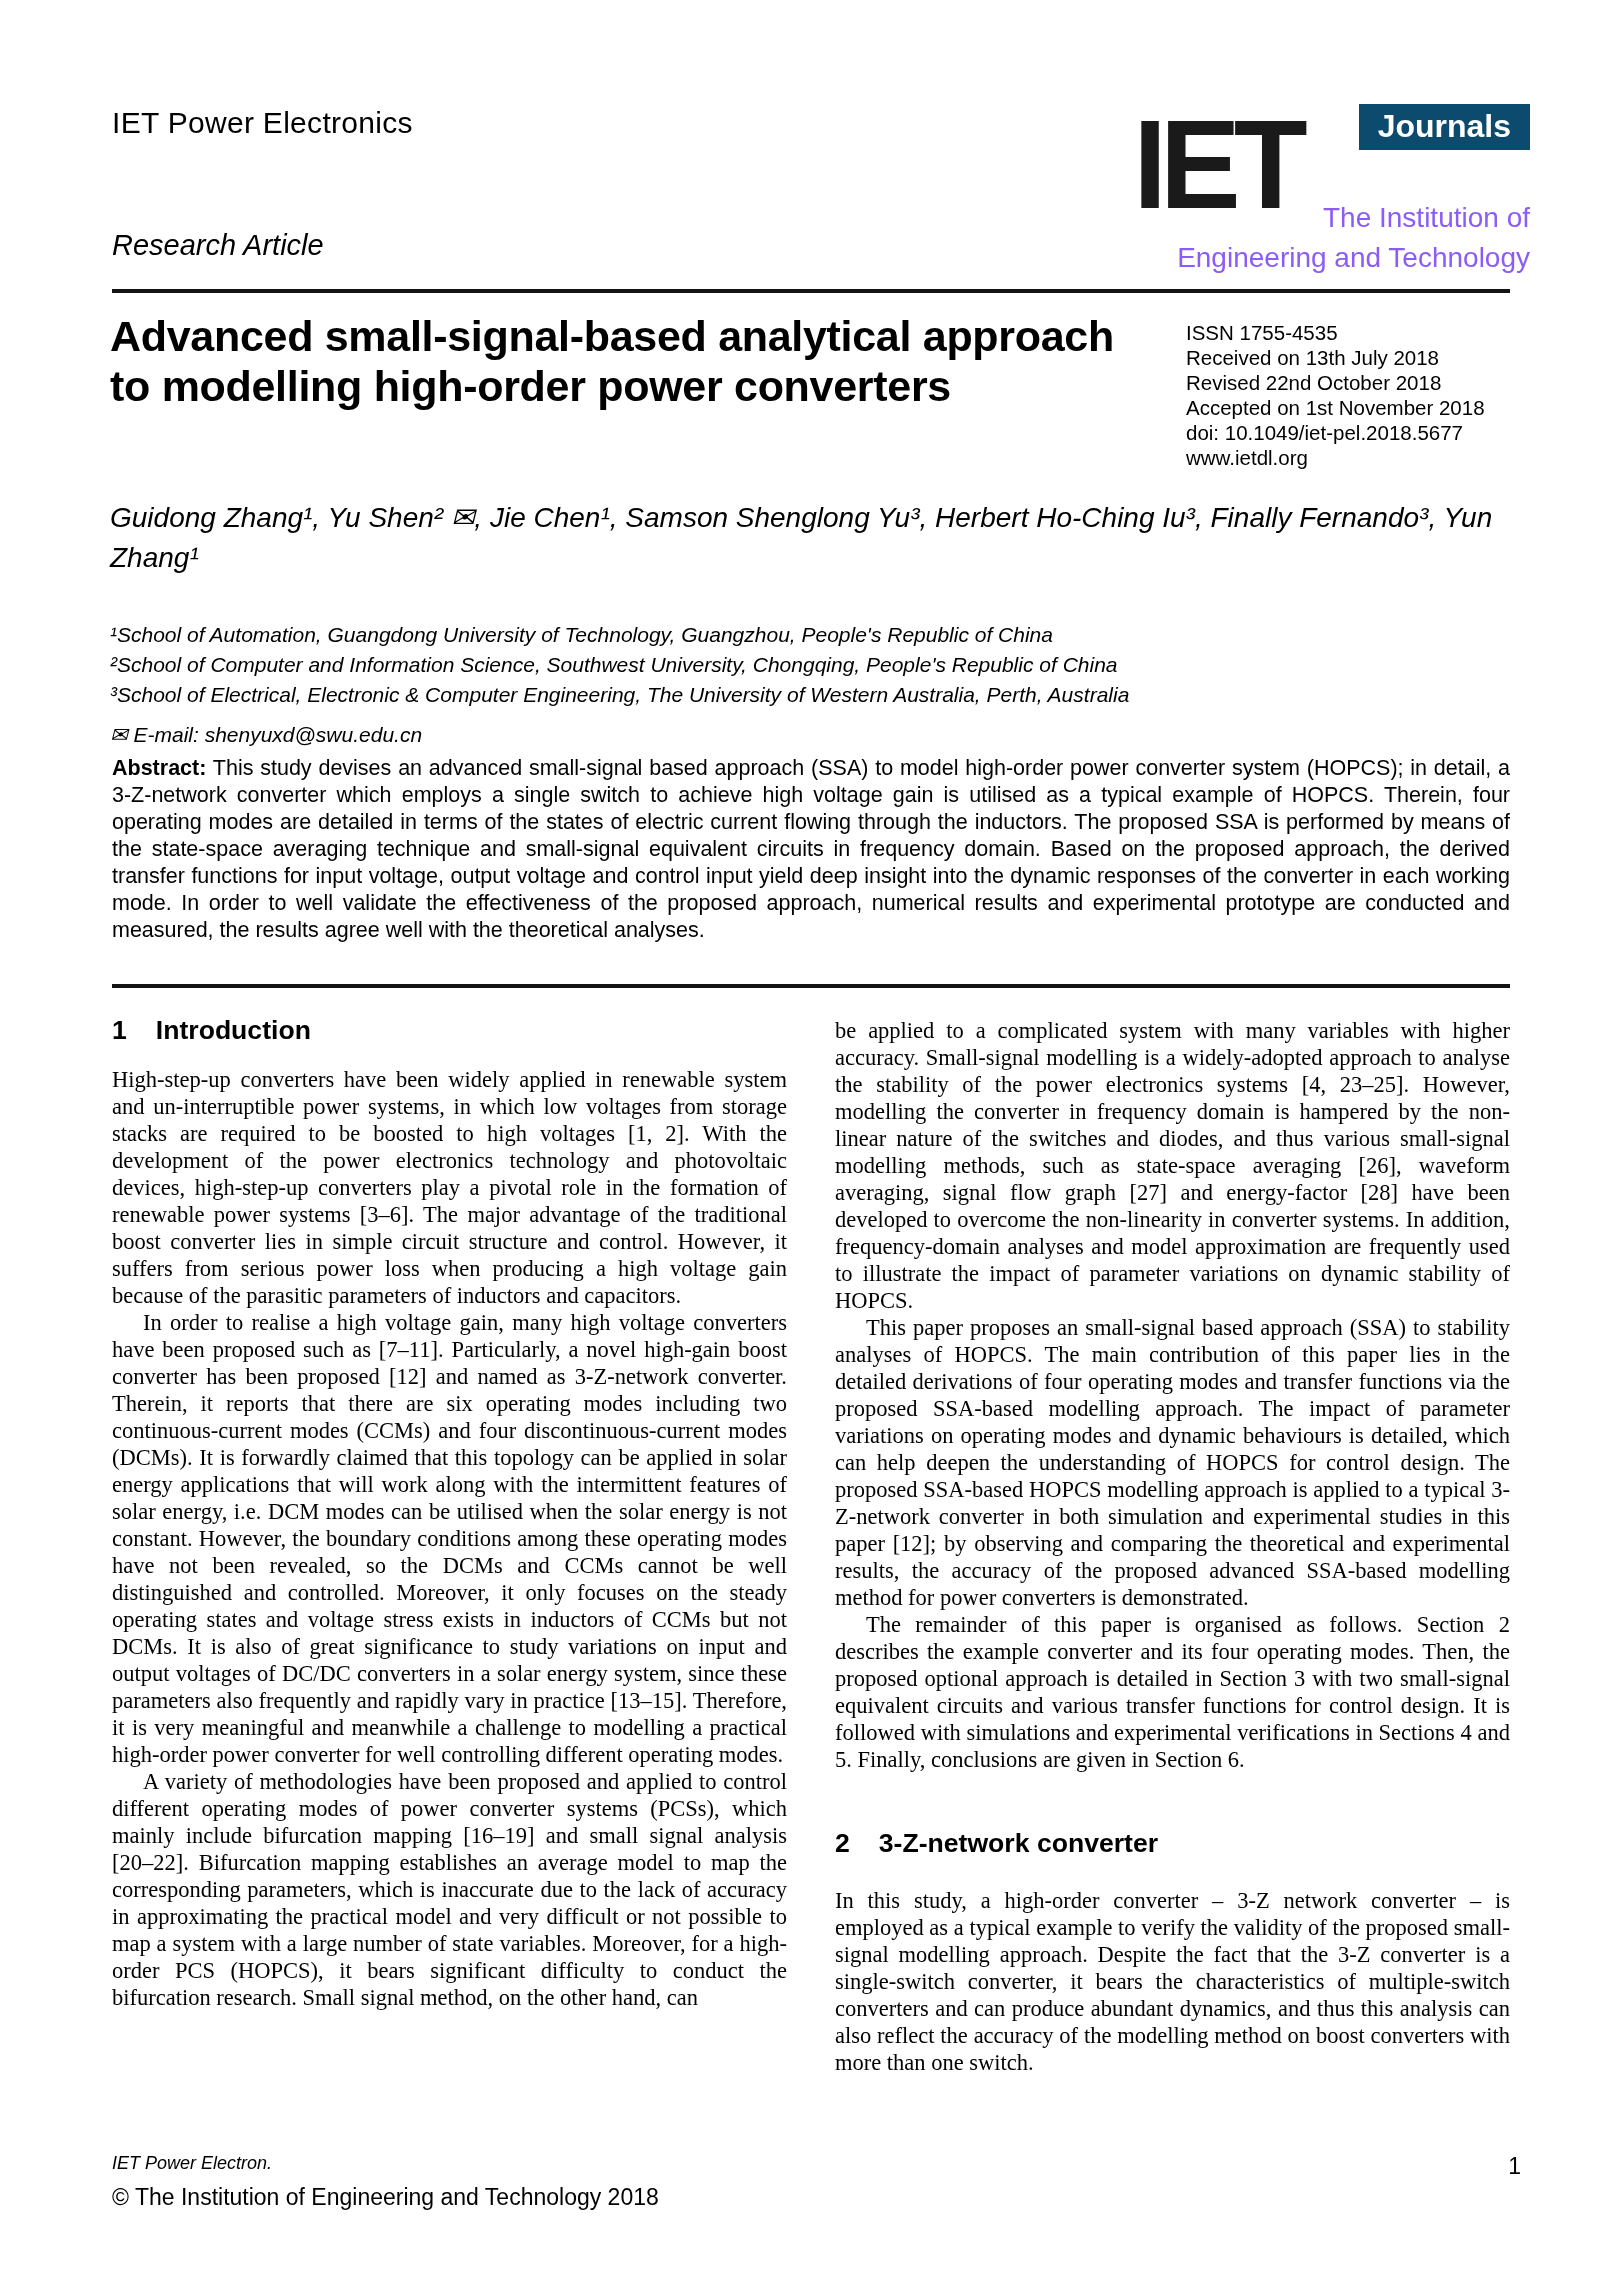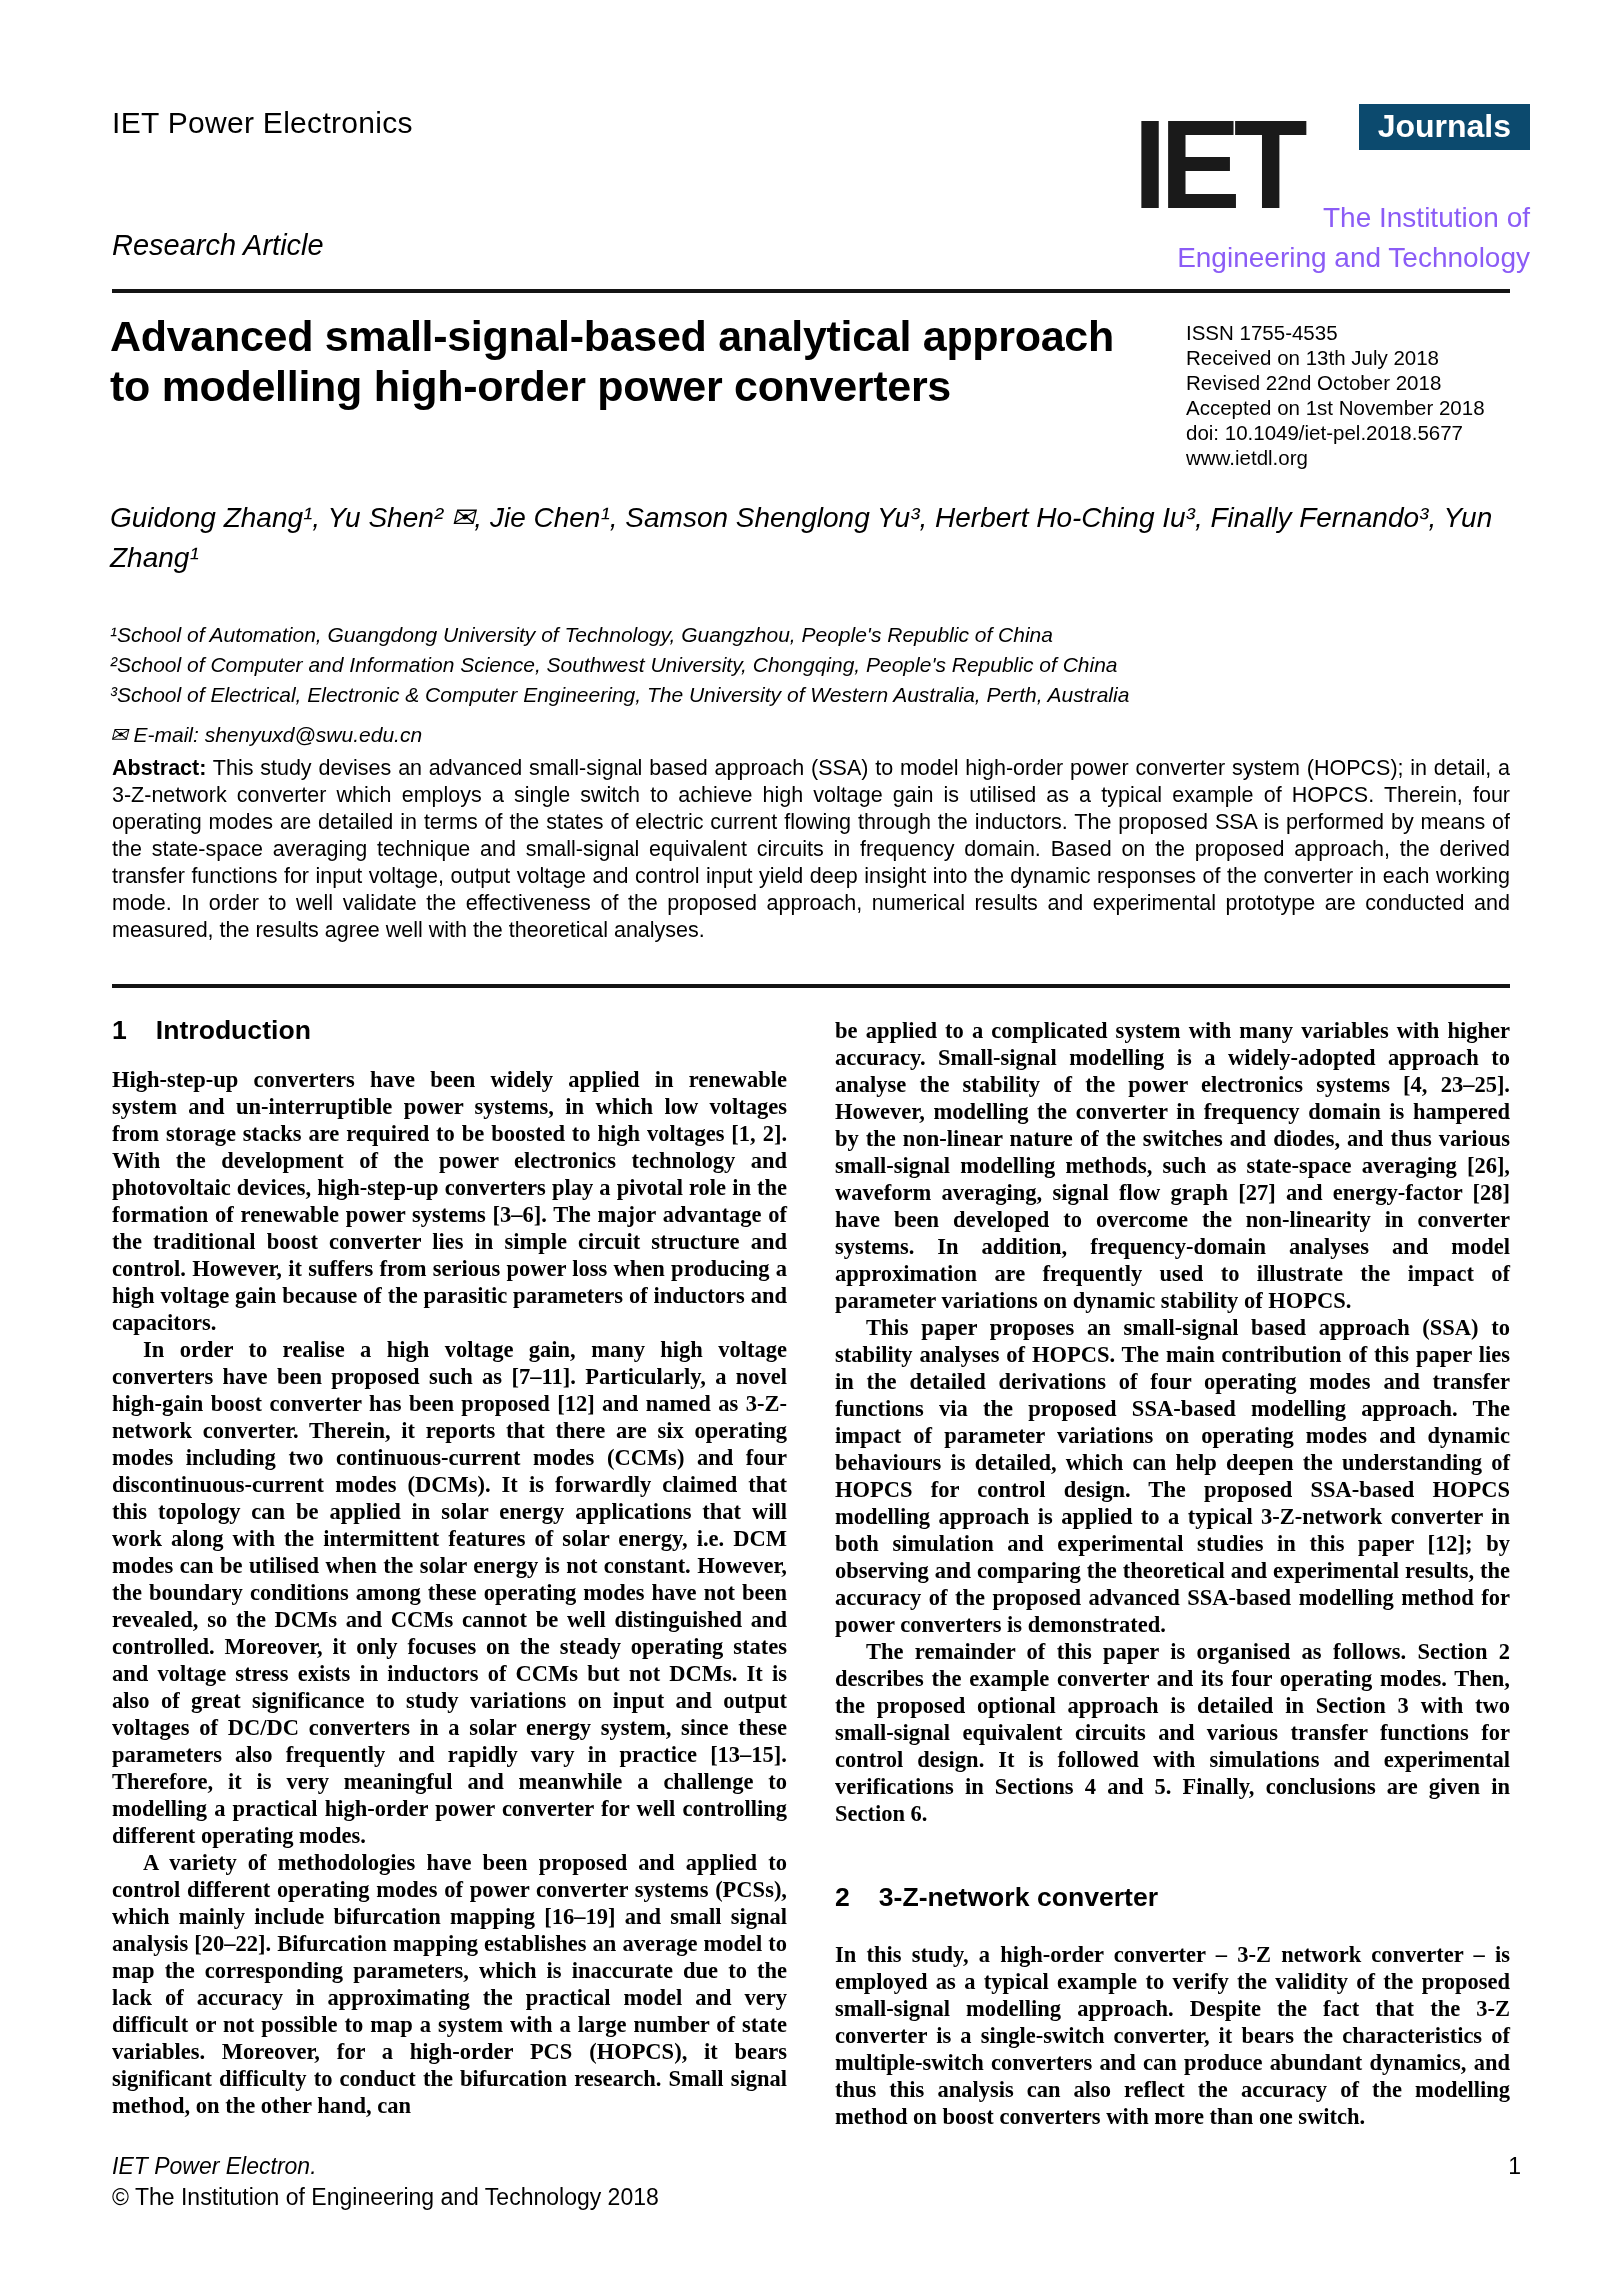--- a/index.html
+++ b/index.html
@@ -54,26 +54,26 @@
   }
 
   
   .columns { position:absolute; left:112px; top:1017px; width:1398px; display:flex; gap:48px; }
   .col {
     width:675px; font-family:"Liberation Serif", serif;
     font-size:22.5px; line-height:27px; text-align:justify;
   }
   h2.sec { font-family:"Liberation Sans", sans-serif; font-size:26.6px; font-weight:bold; margin:0 0 22px 0; letter-spacing:0; }
   h2.sec .sec-num { display:inline-block; margin-right:29px; }
-  .col p { margin:0;font-weight:bold; }
+  .col p { margin:0; }
   .col p.ind { text-indent:31px; }
   h2.sec2 { margin-top:57px; margin-bottom:30px; }
 
   
-  .footer-journal { position:absolute; left:112px; top:2153px; font-size:23px; font-style:italic; }
+  .footer-journal { position:absolute; left:112px; top:2153px; font-size:18px; font-style:italic; }
   .footer-copy { position:absolute; left:112px; top:2184px; font-size:23px; }
   .page-num { position:absolute; right:102px; top:2153px; font-size:23px; }
 </style>
 </head>
 <body>
 
 <div class="page">
 
   <div class="journal-name">IET Power Electronics</div>
   <div class="article-type">Research Article</div>

